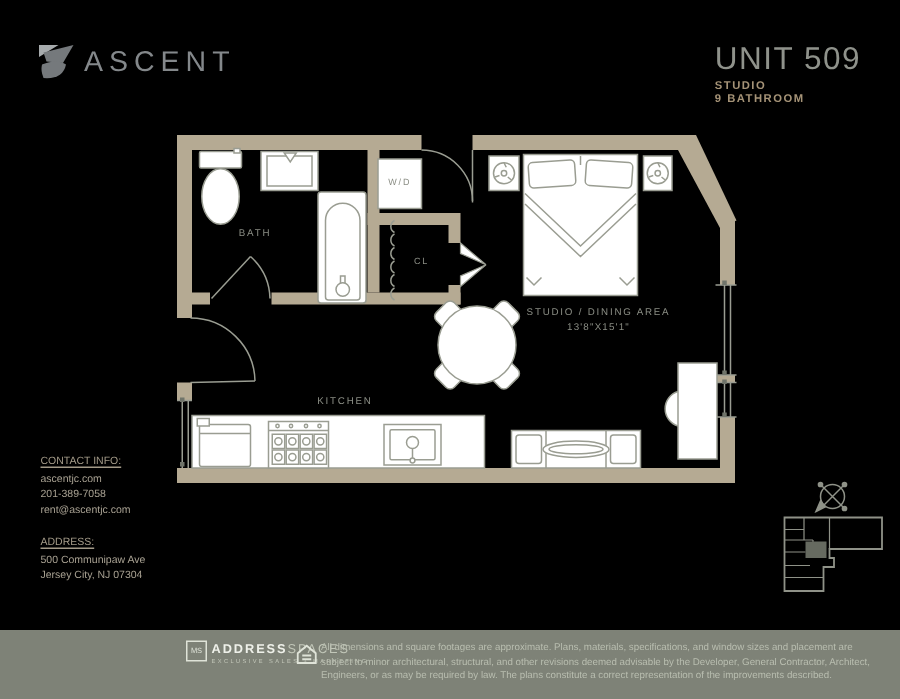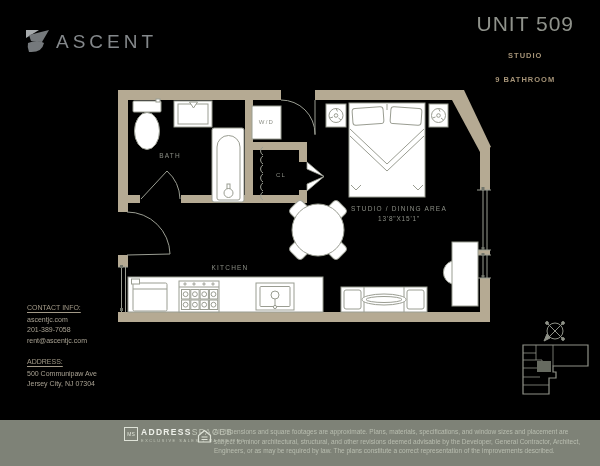--- a/index.html
+++ b/index.html
@@ -1,23 +1,23 @@
 <!DOCTYPE html>
 <html><head>
 <meta charset="utf-8">
 <style>
   html,body{margin:0;padding:0;background:#fff;}
   .page{position:relative;width:600px;height:466px;background:#000000;overflow:hidden;
         font-family:"Liberation Sans",sans-serif;}
   .abs{position:absolute;}
   
   .brand-text{left:56px;top:31px;font-size:19px;letter-spacing:4px;color:#84888b;font-weight:400;}
-  .unit-block{right:26px;top:12px;text-align:center;}
+  .unit-block{right:26px;top:28px;text-align:left;}
   .unit-number{font-size:21px;color:#8f928b;letter-spacing:1px;font-weight:400;}
-  .unit-sub{font-size:7.5px;font-weight:bold;color:#a59377;letter-spacing:1px;margin-top:15px;}
+  .unit-sub{font-size:7.5px;font-weight:bold;color:#a59377;letter-spacing:1px;margin-top:0;}
   
   .plan-label{font-size:6.5px;letter-spacing:1.2px;color:#8b8e85;text-align:center;}
   .plan-dim{font-size:6.5px;letter-spacing:0.8px;color:#8b8e85;text-align:center;margin-top:3px;}
   
   .contact{left:27px;top:303px;font-size:7px;line-height:10.5px;color:#a8a192;}
   .contact .hd{color:#a39a88;text-decoration:underline;text-underline-offset:1.5px;margin-bottom:1px;}
   .contact .blk{margin-bottom:11px;}
   
   .footer{left:0;top:420px;width:600px;height:46px;background:#7e8277;}
   .ms-logo{left:124px;top:427px;display:flex;align-items:flex-start;}

